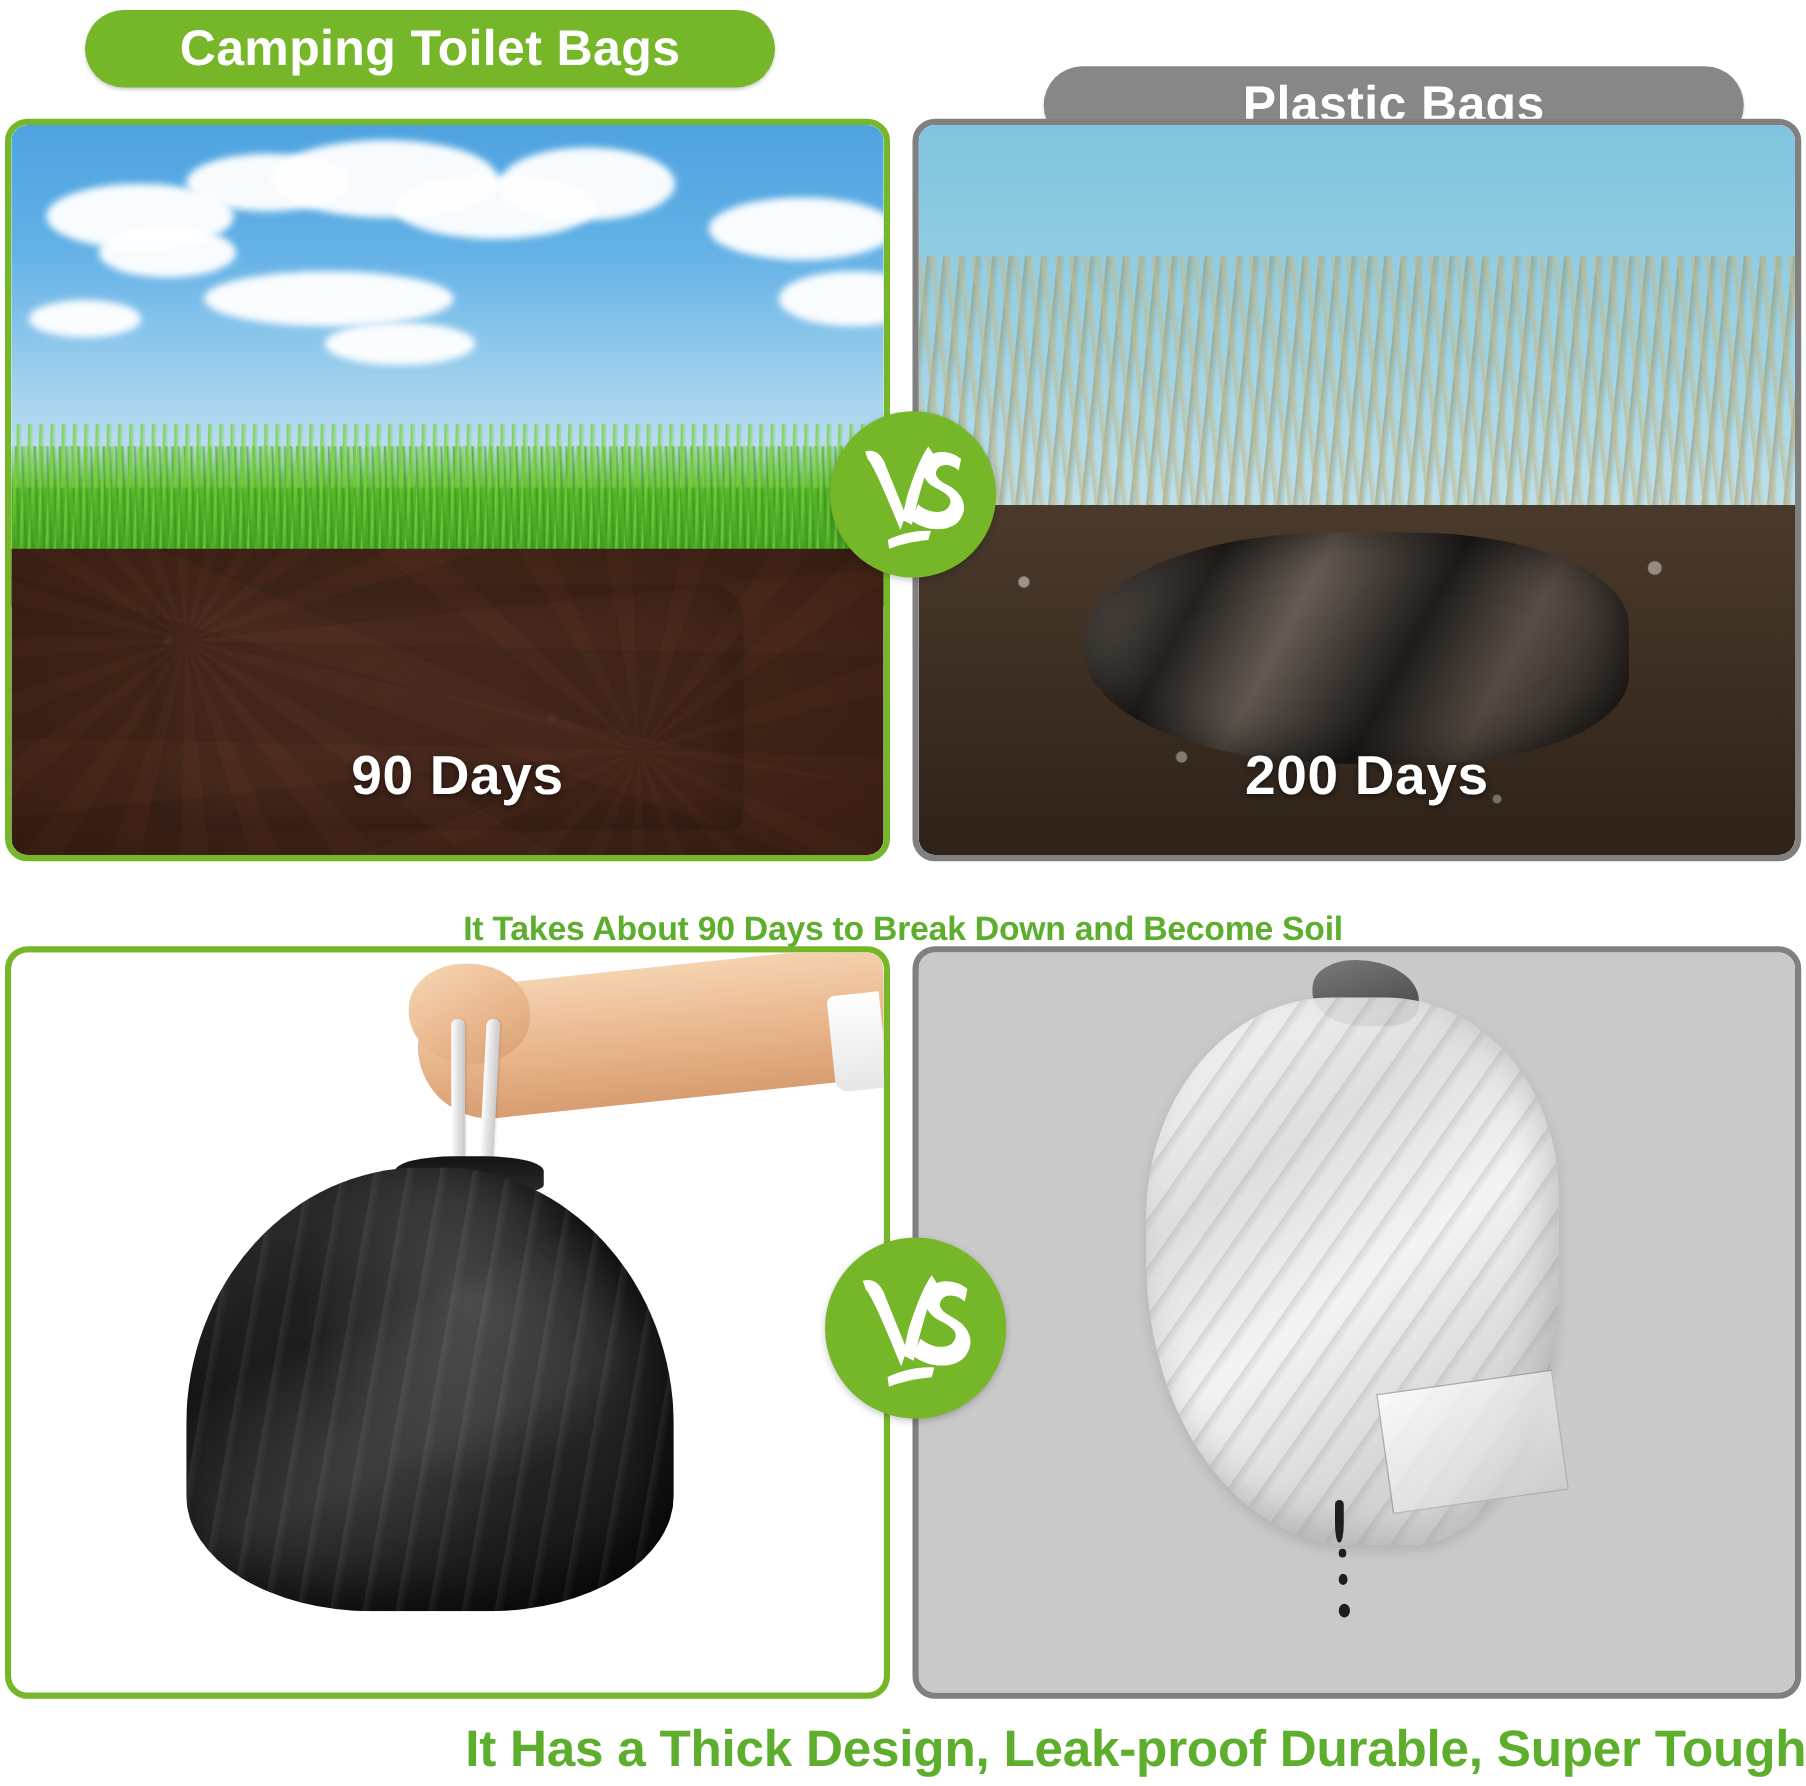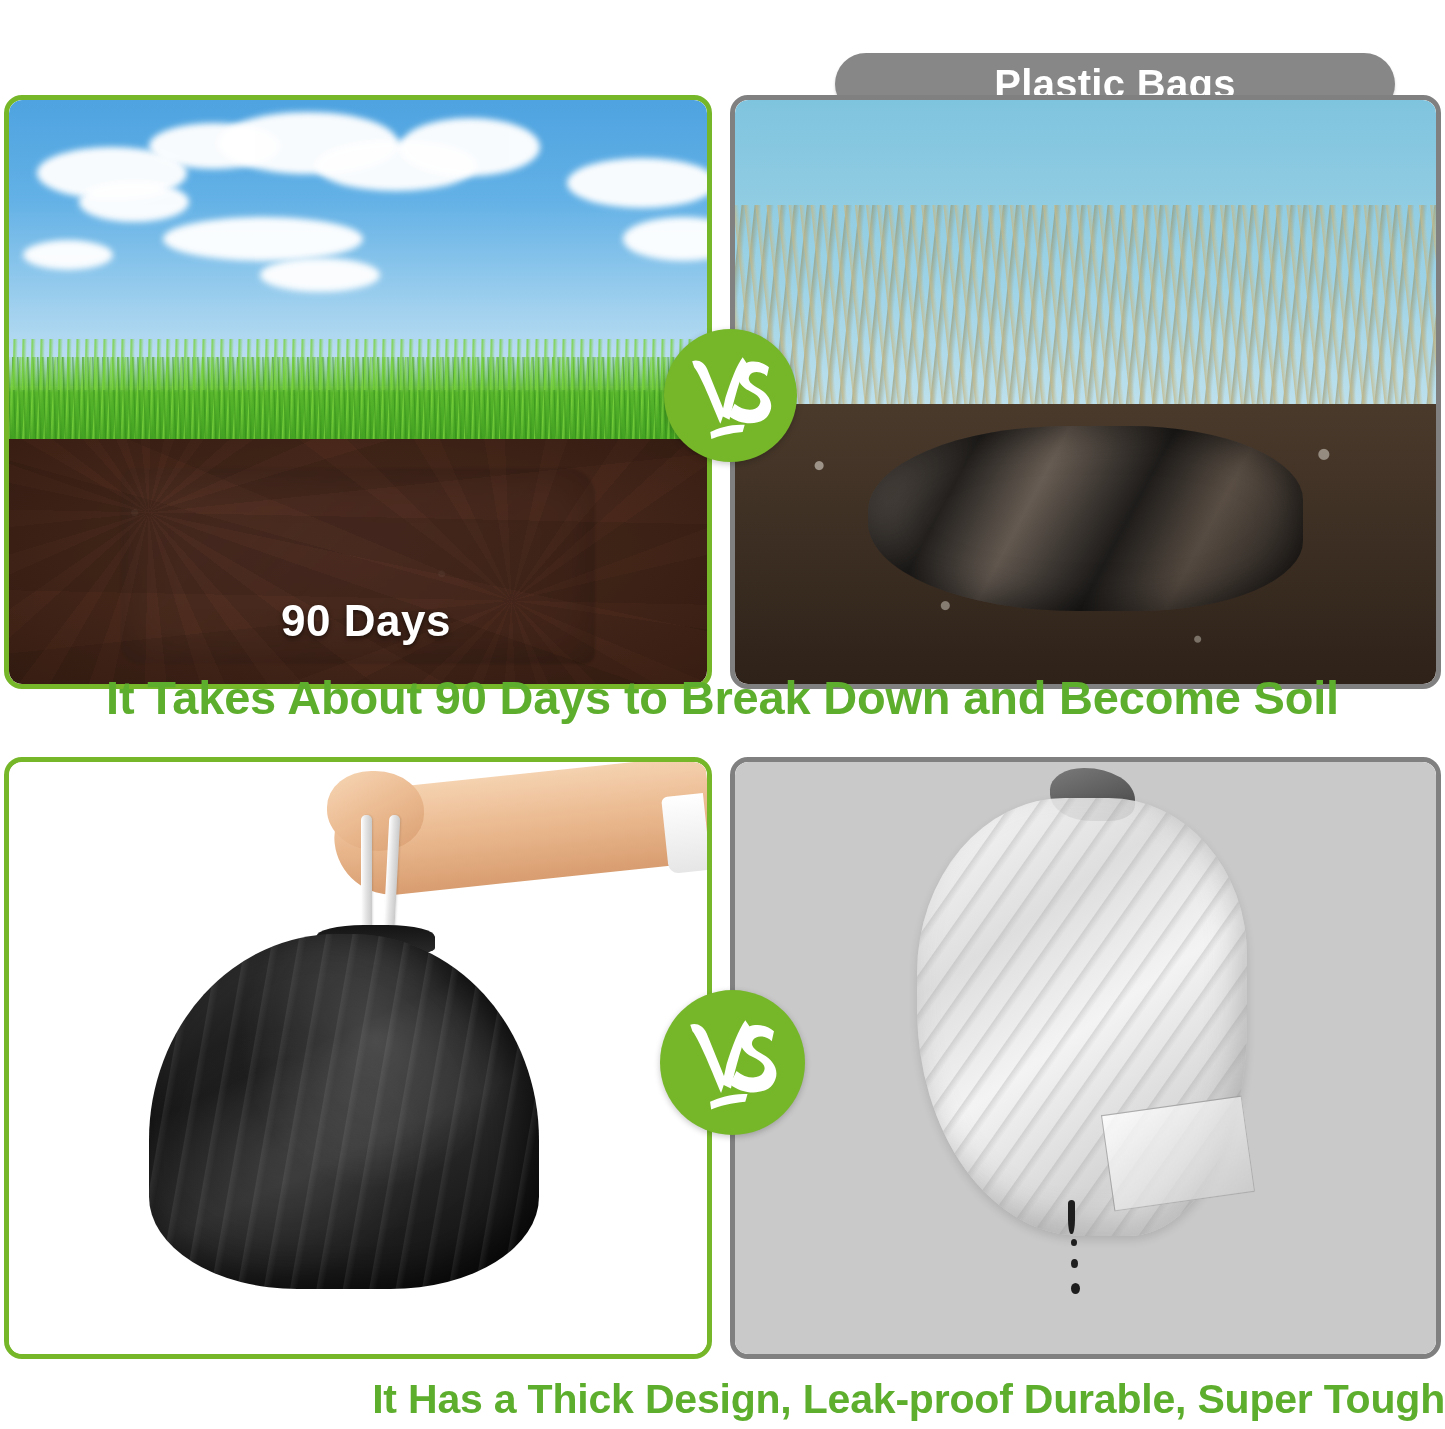--- a/index.html
+++ b/index.html
@@ -359,29 +359,30 @@
   
   .caption {
     position: absolute;
     left: 0;
     width: 1445px;
     text-align: center;
     color: #5eae2e;
     font-weight: bold;
     letter-spacing: -0.2px;
   }
-  .caption-mid    { top: 670px;  font-size: 47px; }
+  .caption-mid    { top: 728px;  font-size: 27px; }
   .caption-bottom { top: 1376px; font-size: 41px; text-align: right; }
 </style>
 </head>
 <body>
 
 <div class="infographic">
 
   <div class="header-row">
+    <div class="pill pill-left" style="background: rgb(118, 183, 42);">Camping Toilet Bags</div>
     <div class="pill pill-right" style="background: rgb(135, 135, 135);">Plastic Bags</div>
   </div>
 
   <div class="panel panel-green p-tl" style="border-color: rgb(118, 183, 42);">
     <div class="panel-inner">
       <div class="sky-good"></div>
 
       <div class="cloud" style="left:4%;  top:8%;  width:150px; height:52px;"></div>
       <div class="cloud" style="left:10%; top:14%; width:110px; height:40px;"></div>
       <div class="cloud" style="left:20%; top:4%;  width:130px; height:46px;"></div>
@@ -405,20 +406,21 @@
     </div>
   </div>
 
   <div class="panel panel-gray p-tr" style="border-color: rgb(128, 128, 128);">
     <div class="panel-inner">
       <div class="sky-dry"></div>
       <div class="grass-dry"></div>
       <div class="soil-dry">
         <div class="plastic-buried"></div>
       </div>
+      <div class="days-label">200 Days</div>
     </div>
   </div>
 
   <div class="vs-badge vs-top" style="background: rgb(118, 183, 42);">
     <svg viewBox="0 0 100 100" aria-hidden="true">
       <path fill="#ffffff" d="M12 16 C18 14 24 17 27 24 L44 66 L40 78 C37 72 21 30 14 22 Z"></path>
       <path fill="#ffffff" d="M62 12 C56 20 50 36 45 52 L41 70 L49 74 C53 56 60 30 66 18 Z"></path>
       <path fill="#ffffff" d="M88 22 C80 15 66 14 60 22 C54 30 58 40 68 45 C78 50 82 54 78 60 C74 66 62 65 54 58 L48 70 C60 80 80 80 87 70 C94 60 89 49 78 43 C70 39 66 35 69 30 C72 25 81 26 86 31 Z"></path>
       <path fill="#ffffff" d="M30 86 C38 82 52 78 64 79 L62 86 C50 87 38 90 31 93 Z"></path>
     </svg>

